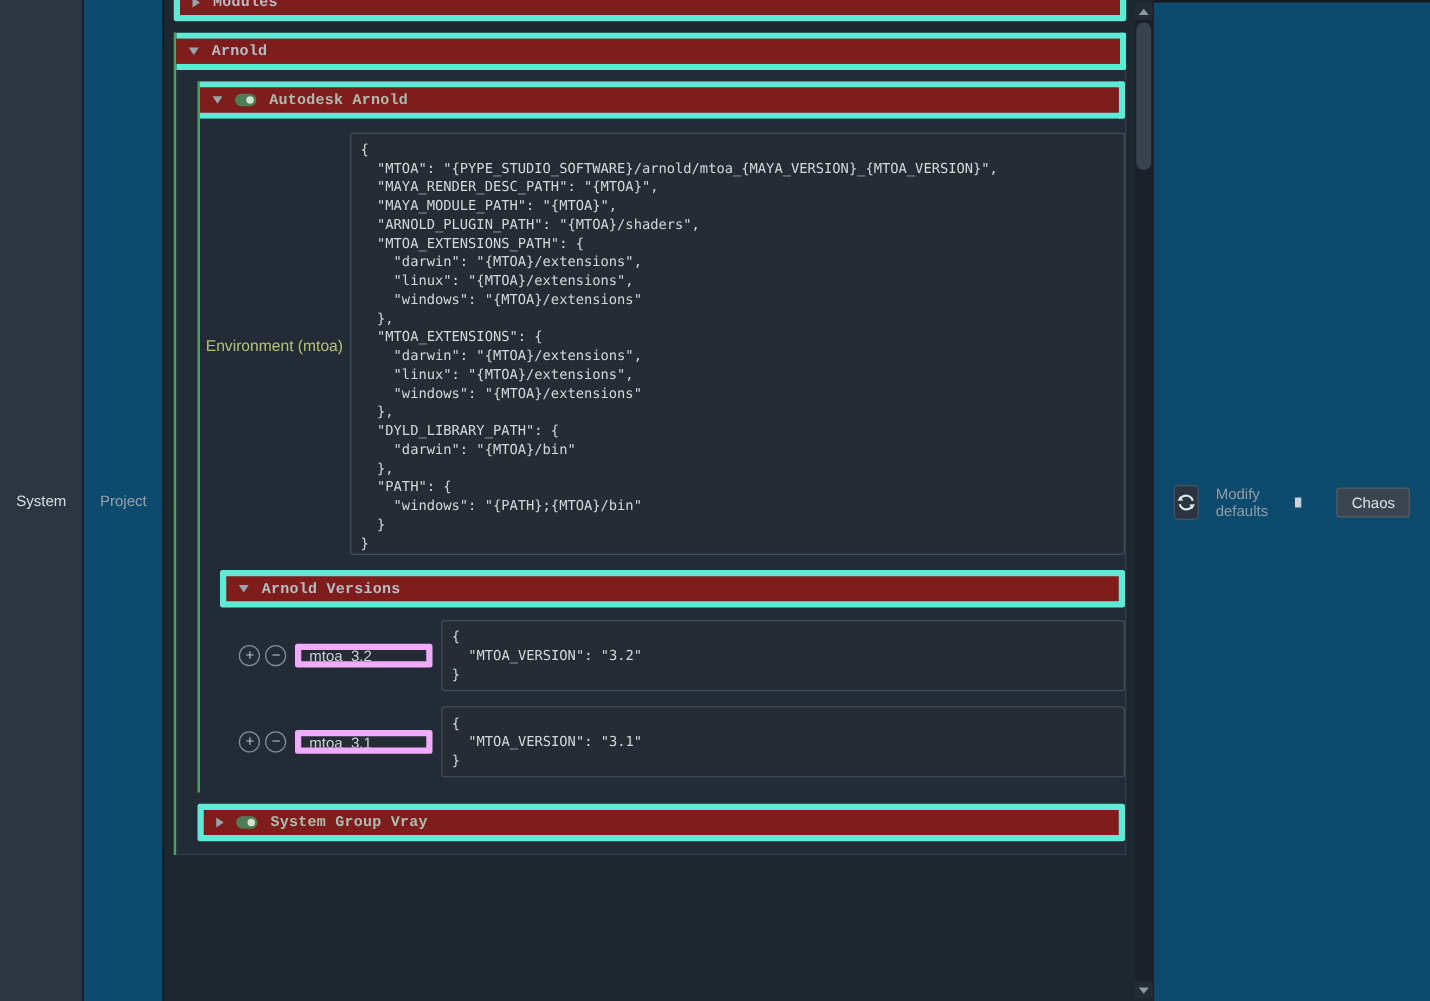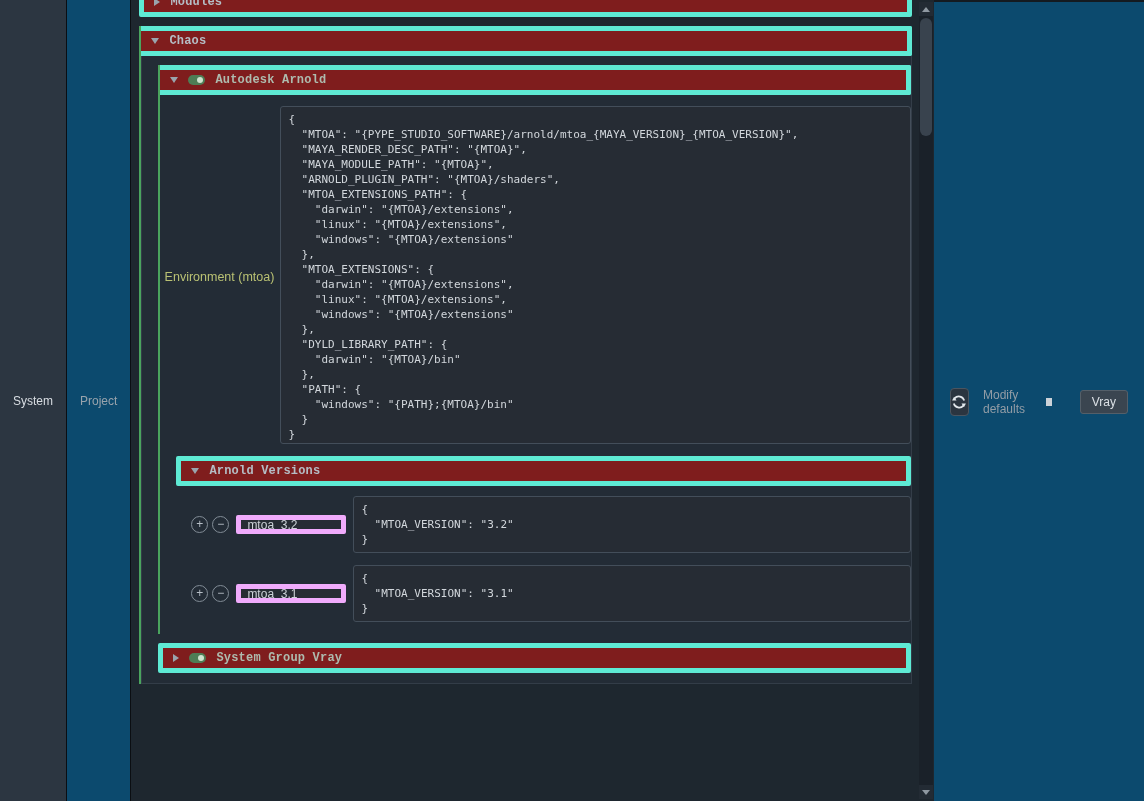--- a/index.html
+++ b/index.html
@@ -111,21 +111,21 @@
         <div class="sec-header">
           <span class="caret right"></span>
           <span class="sec-title">Modules</span>
         </div>
       </div>
 
 
       <div class="section stripe-green">
         <div class="sec-header">
           <span class="caret down"></span>
-          <span class="sec-title">Chaos</span>
+          <span class="sec-title">Arnold</span>
         </div>
         <div class="tools-body">
 
           <div class="section stripe-green" style="margin-top:0">
             <div class="sec-header">
               <span class="caret down"></span>
               <span class="toggle-icon"></span>
               <span class="sec-title greenish">Autodesk Arnold</span>
             </div>
             <div class="arnold-body">
@@ -218,16 +218,16 @@
           <path d="M13.2 6.6 A5.6 5.6 0 0 0 3.6 4.4" fill="none" stroke="#e2e7ec" stroke-width="1.7"></path>
           <path d="M2.8 9.4 A5.6 5.6 0 0 0 12.4 11.6" fill="none" stroke="#e2e7ec" stroke-width="1.7"></path>
           <polygon points="1.1,6.6 5.5,6.4 3.1,2.8" fill="#e2e7ec"></polygon>
           <polygon points="14.9,9.4 10.5,9.6 12.9,13.2" fill="#e2e7ec"></polygon>
         </svg>
       </span>
     </button>
     <span class="modify-label">Modify defaults</span>
     <span class="modify-square"></span>
     <div class="spacer"></div>
-    <button class="save-btn">Vray</button>
+    <button class="save-btn">Chaos</button>
   </div>
 
 </div>
 
 </body></html>

